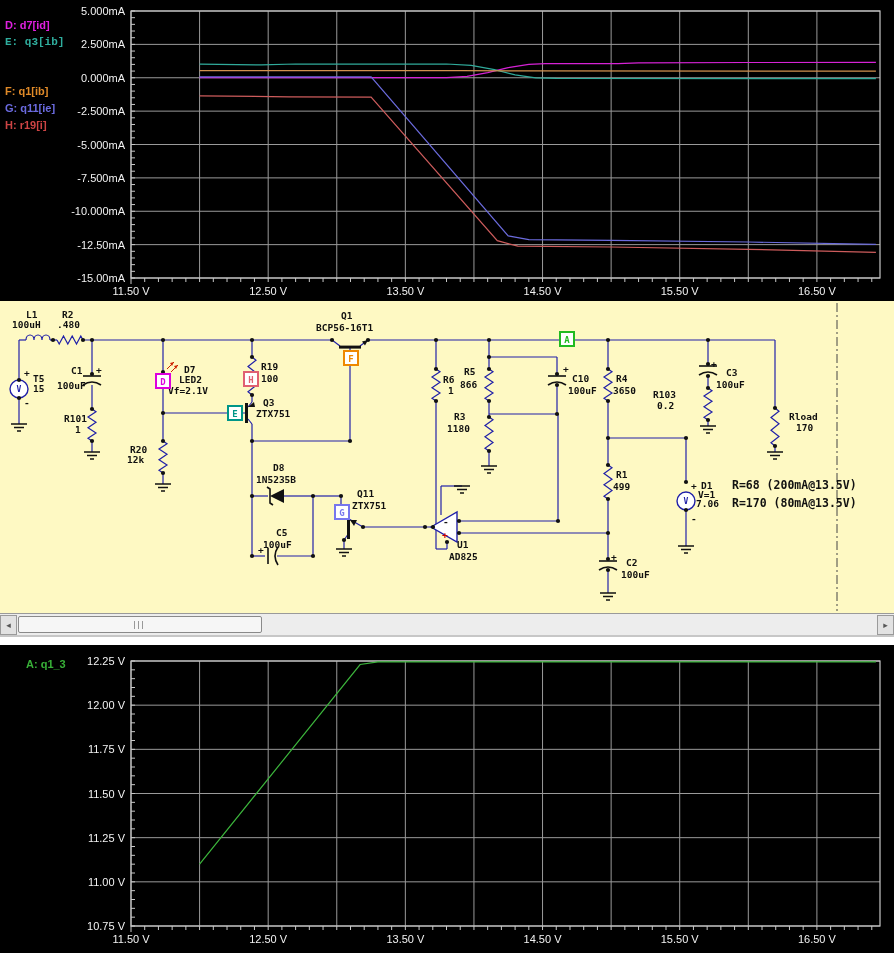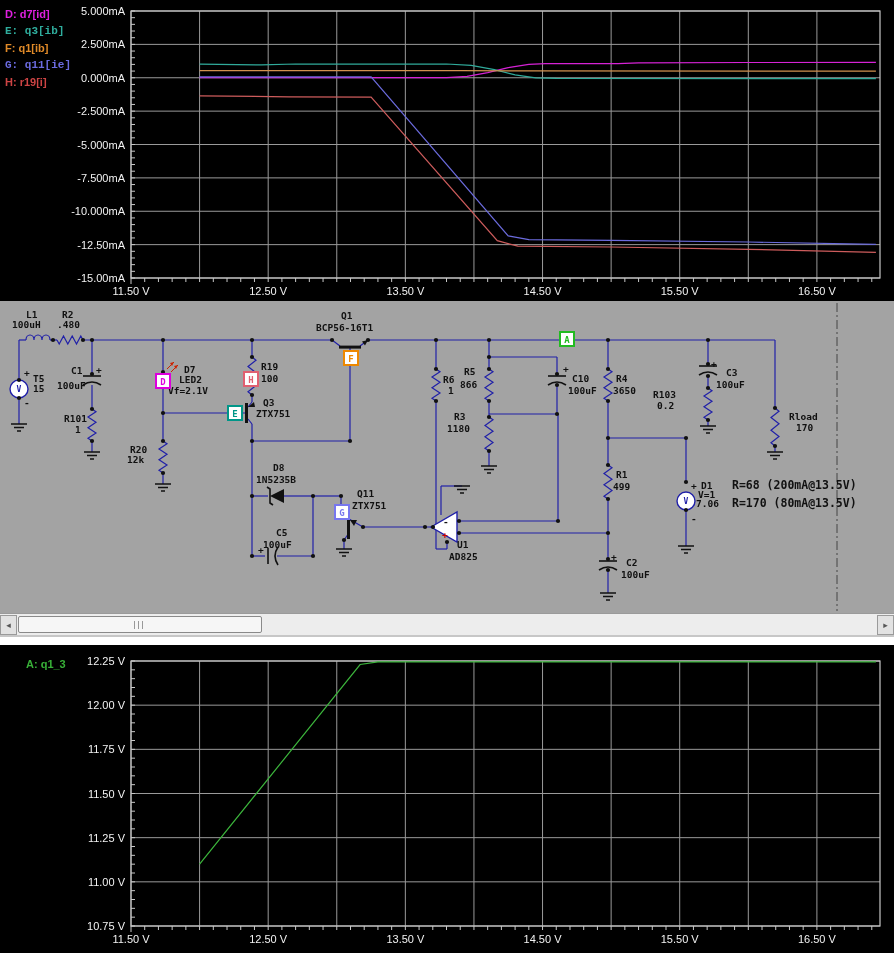--- a/index.html
+++ b/index.html
@@ -1,25 +1,25 @@
 <!DOCTYPE html>
 <html><head>
 <meta charset="utf-8">
 <style>
   html,body{margin:0;padding:0;background:#fff;}
   #stage{position:relative;width:894px;height:953px;overflow:hidden;
          font-family:"Liberation Sans",sans-serif;}
   .panel{position:absolute;left:0;width:894px;}
   #top-plot{top:0;height:301px;background:#000;}
-  #schematic-panel{top:301px;height:312px;background:#a3a3a3;}
+  #schematic-panel{top:301px;height:312px;background:#fef9c3;}
   #hscroll{top:613px;height:22px;background:#ededed;border-top:1px solid #9a9a9a;box-sizing:border-box;}
   #bottom-strip{top:635px;height:10px;background:#ffffff;border-top:2px solid #c7c7c7;box-sizing:border-box;}
   #bottom-plot{top:645px;height:308px;background:#000;}
   svg{display:block;position:absolute;left:0;top:0;}
-  .legend{position:absolute;left:5px;top:6px;line-height:17px;font-size:11px;font-weight:bold;}
+  .legend{position:absolute;left:5px;top:17px;line-height:17px;font-size:11px;font-weight:bold;}
   .legend div{white-space:nowrap;}
   #legend-bottom{left:26px;top:11px;}
   
   .sb-btn{position:absolute;top:1px;width:17px;height:20px;background:#e2e2e2;
           border:1px solid #9a9a9a;box-sizing:border-box;color:#555;font-size:9px;
           text-align:center;line-height:18px;cursor:pointer;}
   #sb-left{left:0;}
   #sb-right{right:0;}
   #sb-thumb{position:absolute;left:18px;top:2px;width:244px;height:17px;background:#f6f6f6;
             border:1px solid #8a8a8a;border-radius:2px;box-sizing:border-box;cursor:pointer;}
@@ -167,22 +167,22 @@
         <text x="816.8974358974358" y="295" fill="#f2f2f2" font-size="11" text-anchor="middle" font-family="&quot;Liberation Sans&quot;,sans-serif">16.50 V</text>
         <polyline points="199.6,77.7 446.5,77.7 467.1,76.4 487.7,72.7 508.2,67.7 528.8,64.4 545.3,63.6 618.0,63.6 638.6,62.8 748.3,62.5 875.9,62.3" fill="none" stroke="#d622d6" stroke-width="1.2"></polyline>
         <polyline points="199.6,64.1 261.3,64.9 295.6,64.0 343.6,64.1 446.5,64.0 471.2,65.3 494.5,69.7 515.1,74.8 535.7,77.8 556.3,78.4 875.9,78.6" fill="none" stroke="#30ab9b" stroke-width="1.2"></polyline>
         <polyline points="199.6,70.7 460.2,70.7 528.8,70.9 875.9,71.1" fill="none" stroke="#d2914f" stroke-width="1.2"></polyline>
         <polyline points="199.6,76.8 371.1,76.8 508.2,235.9 528.8,239.6 611.1,240.4 748.3,242.0 875.9,244.4" fill="none" stroke="#6b6bdd" stroke-width="1.2"></polyline>
         <polyline points="199.6,95.8 288.8,96.8 371.1,97.1 497.3,240.6 517.8,246.2 611.1,247.0 748.3,249.3 875.9,252.4" fill="none" stroke="#cd5c5c" stroke-width="1.2"></polyline>
       </svg>
     <div class="legend" id="legend-top">
         <div style="color: rgb(224, 32, 224);">D: d7[id]</div>
         <div style="color: rgb(47, 174, 158); font-family: Liberation Mono, monospace;">E: q3[ib]</div>
-        <div style="color: rgb(224, 138, 40);">F: q1[ib]</div>
-        <div style="color: rgb(107, 107, 224); font-family: Liberation Mono, monospace;">G: q11[ie]</div>
+        <div style="color: rgb(224, 138, 40); margin-top: 32px;">F: q1[ib]</div>
+        <div style="color: rgb(107, 107, 224);">G: q11[ie]</div>
         <div style="color: rgb(205, 68, 68);">H: r19[i]</div>
       </div>
   </div>
 
   <div class="panel" id="schematic-panel">
     <svg id="svg-sch" width="894" height="312" viewBox="0 301 894 312">
         <line x1="19" y1="340" x2="26" y2="340" stroke="#2020a8" stroke-width="1.2"></line>
         <line x1="50" y1="340" x2="57" y2="340" stroke="#2020a8" stroke-width="1.2"></line>
         <line x1="83" y1="340" x2="332" y2="340" stroke="#2020a8" stroke-width="1.2"></line>
         <line x1="368" y1="340" x2="775" y2="340" stroke="#2020a8" stroke-width="1.2"></line>

